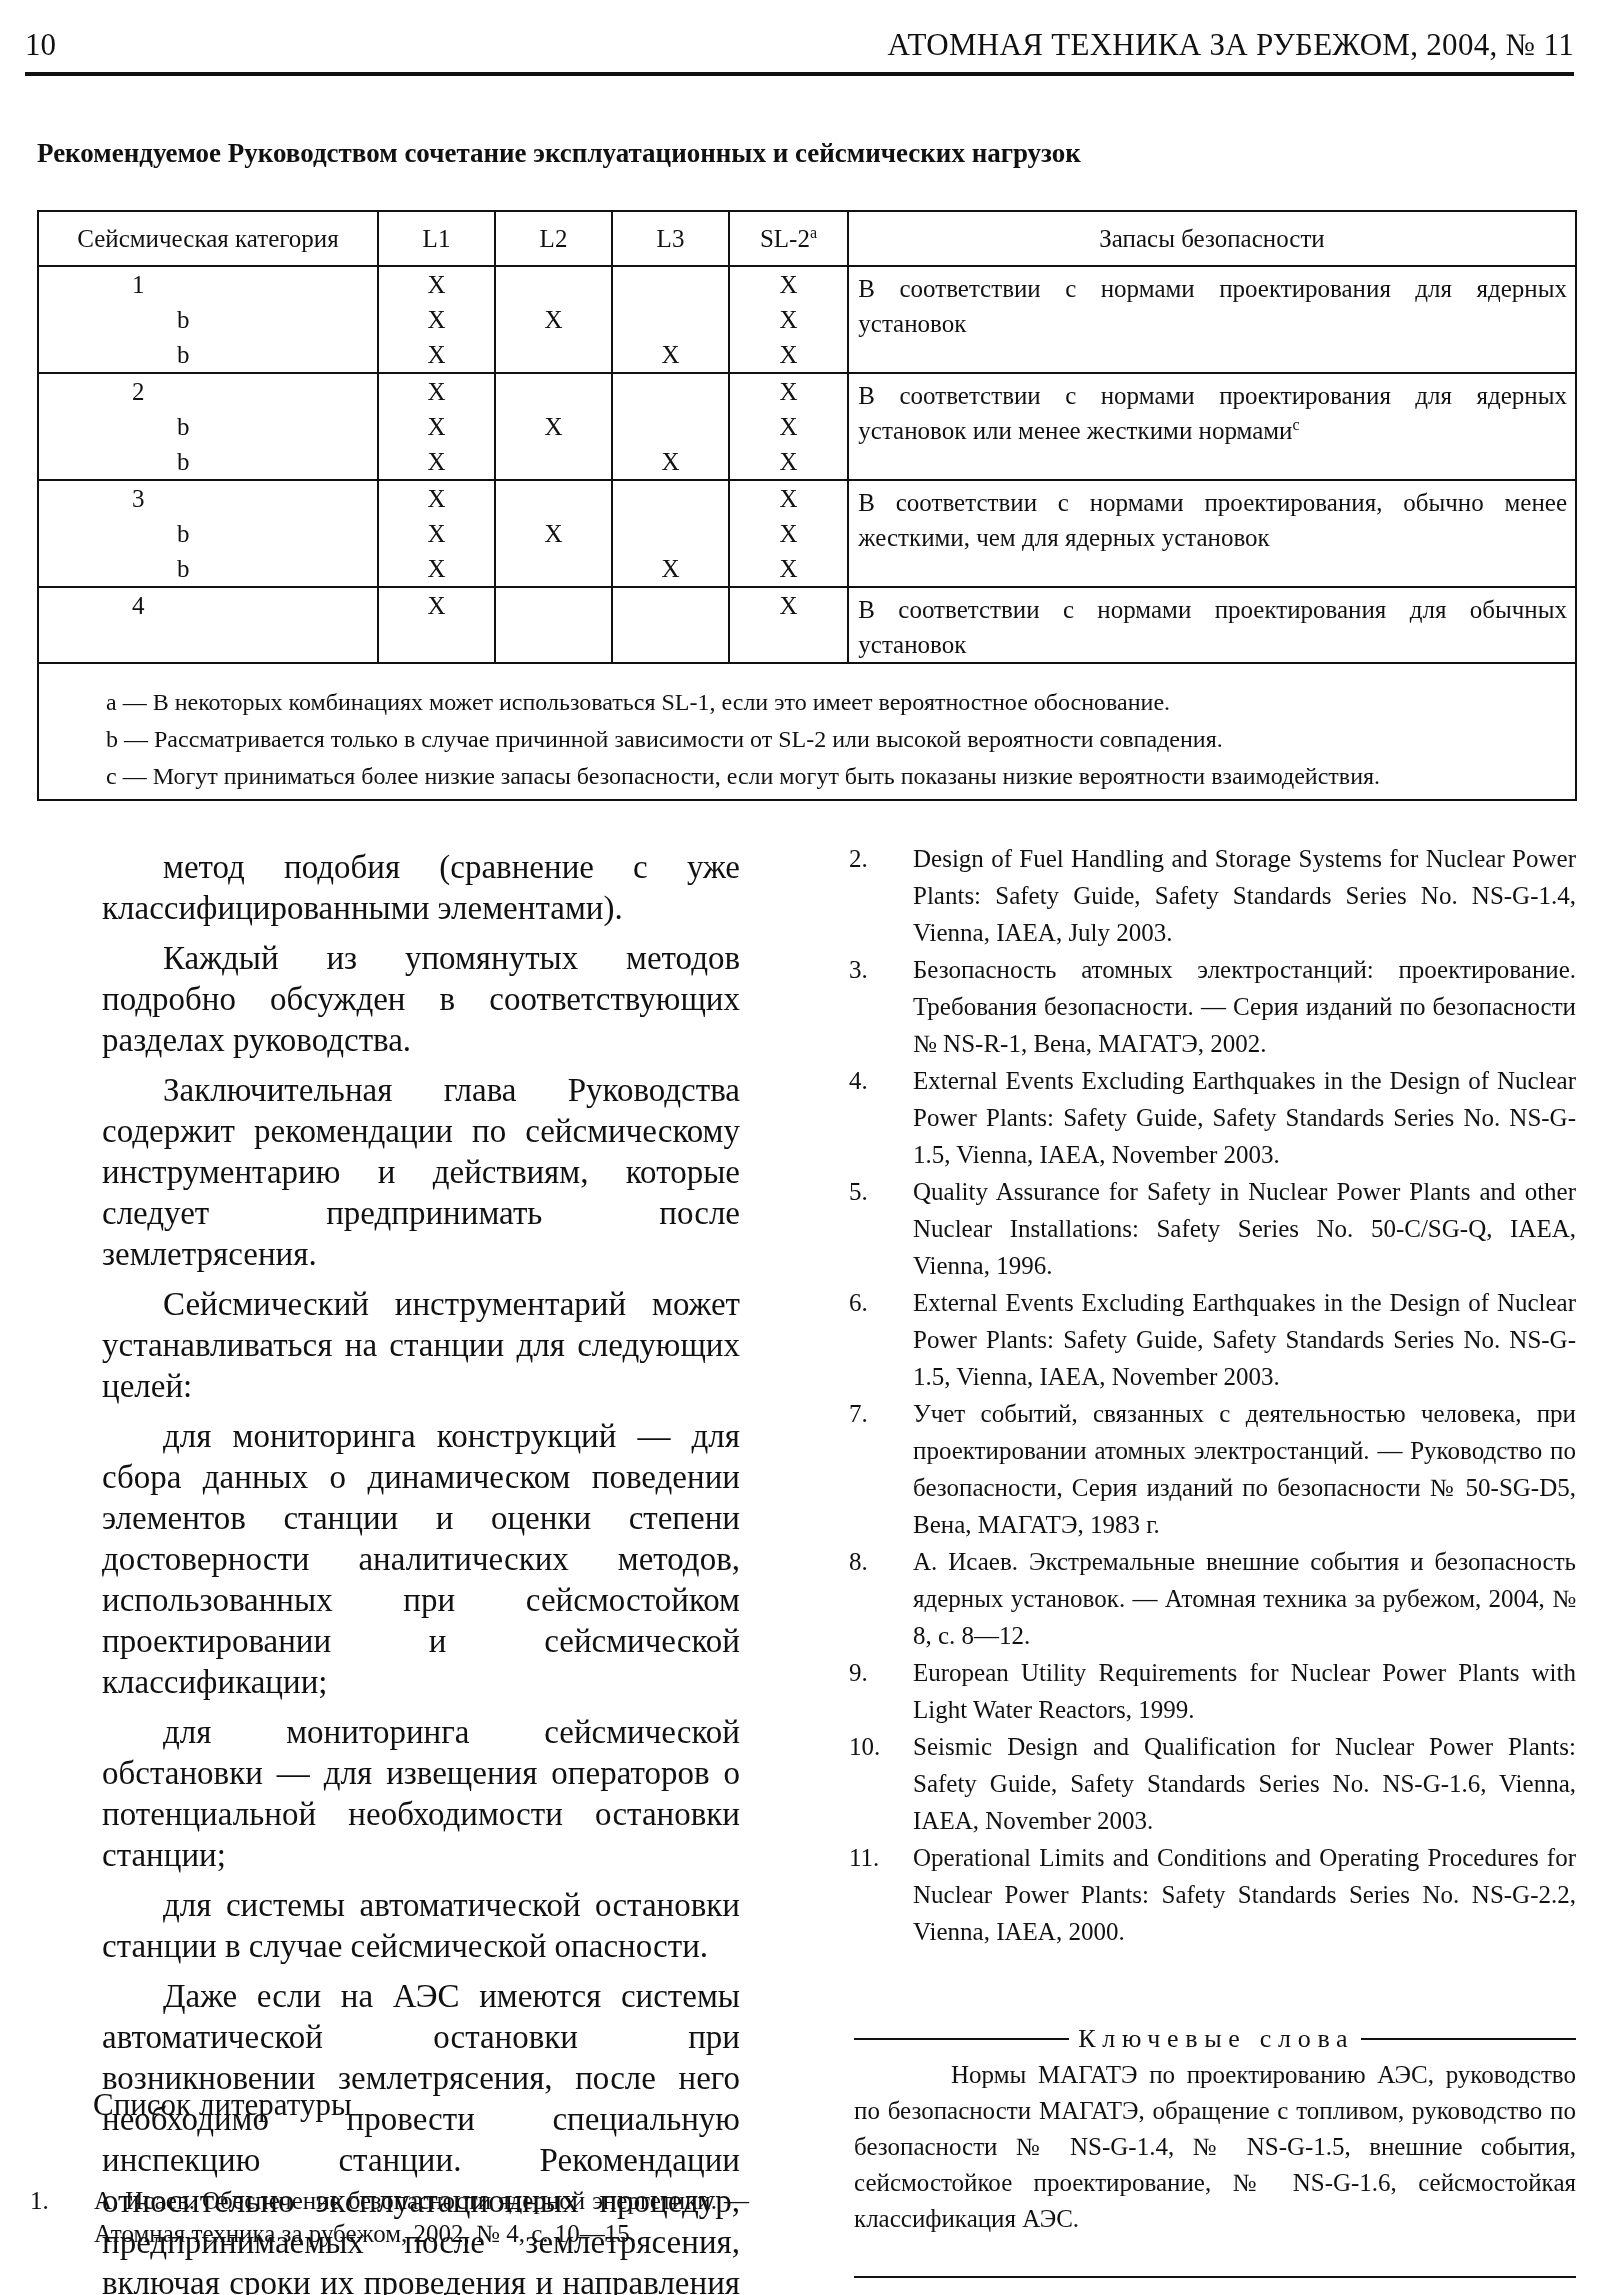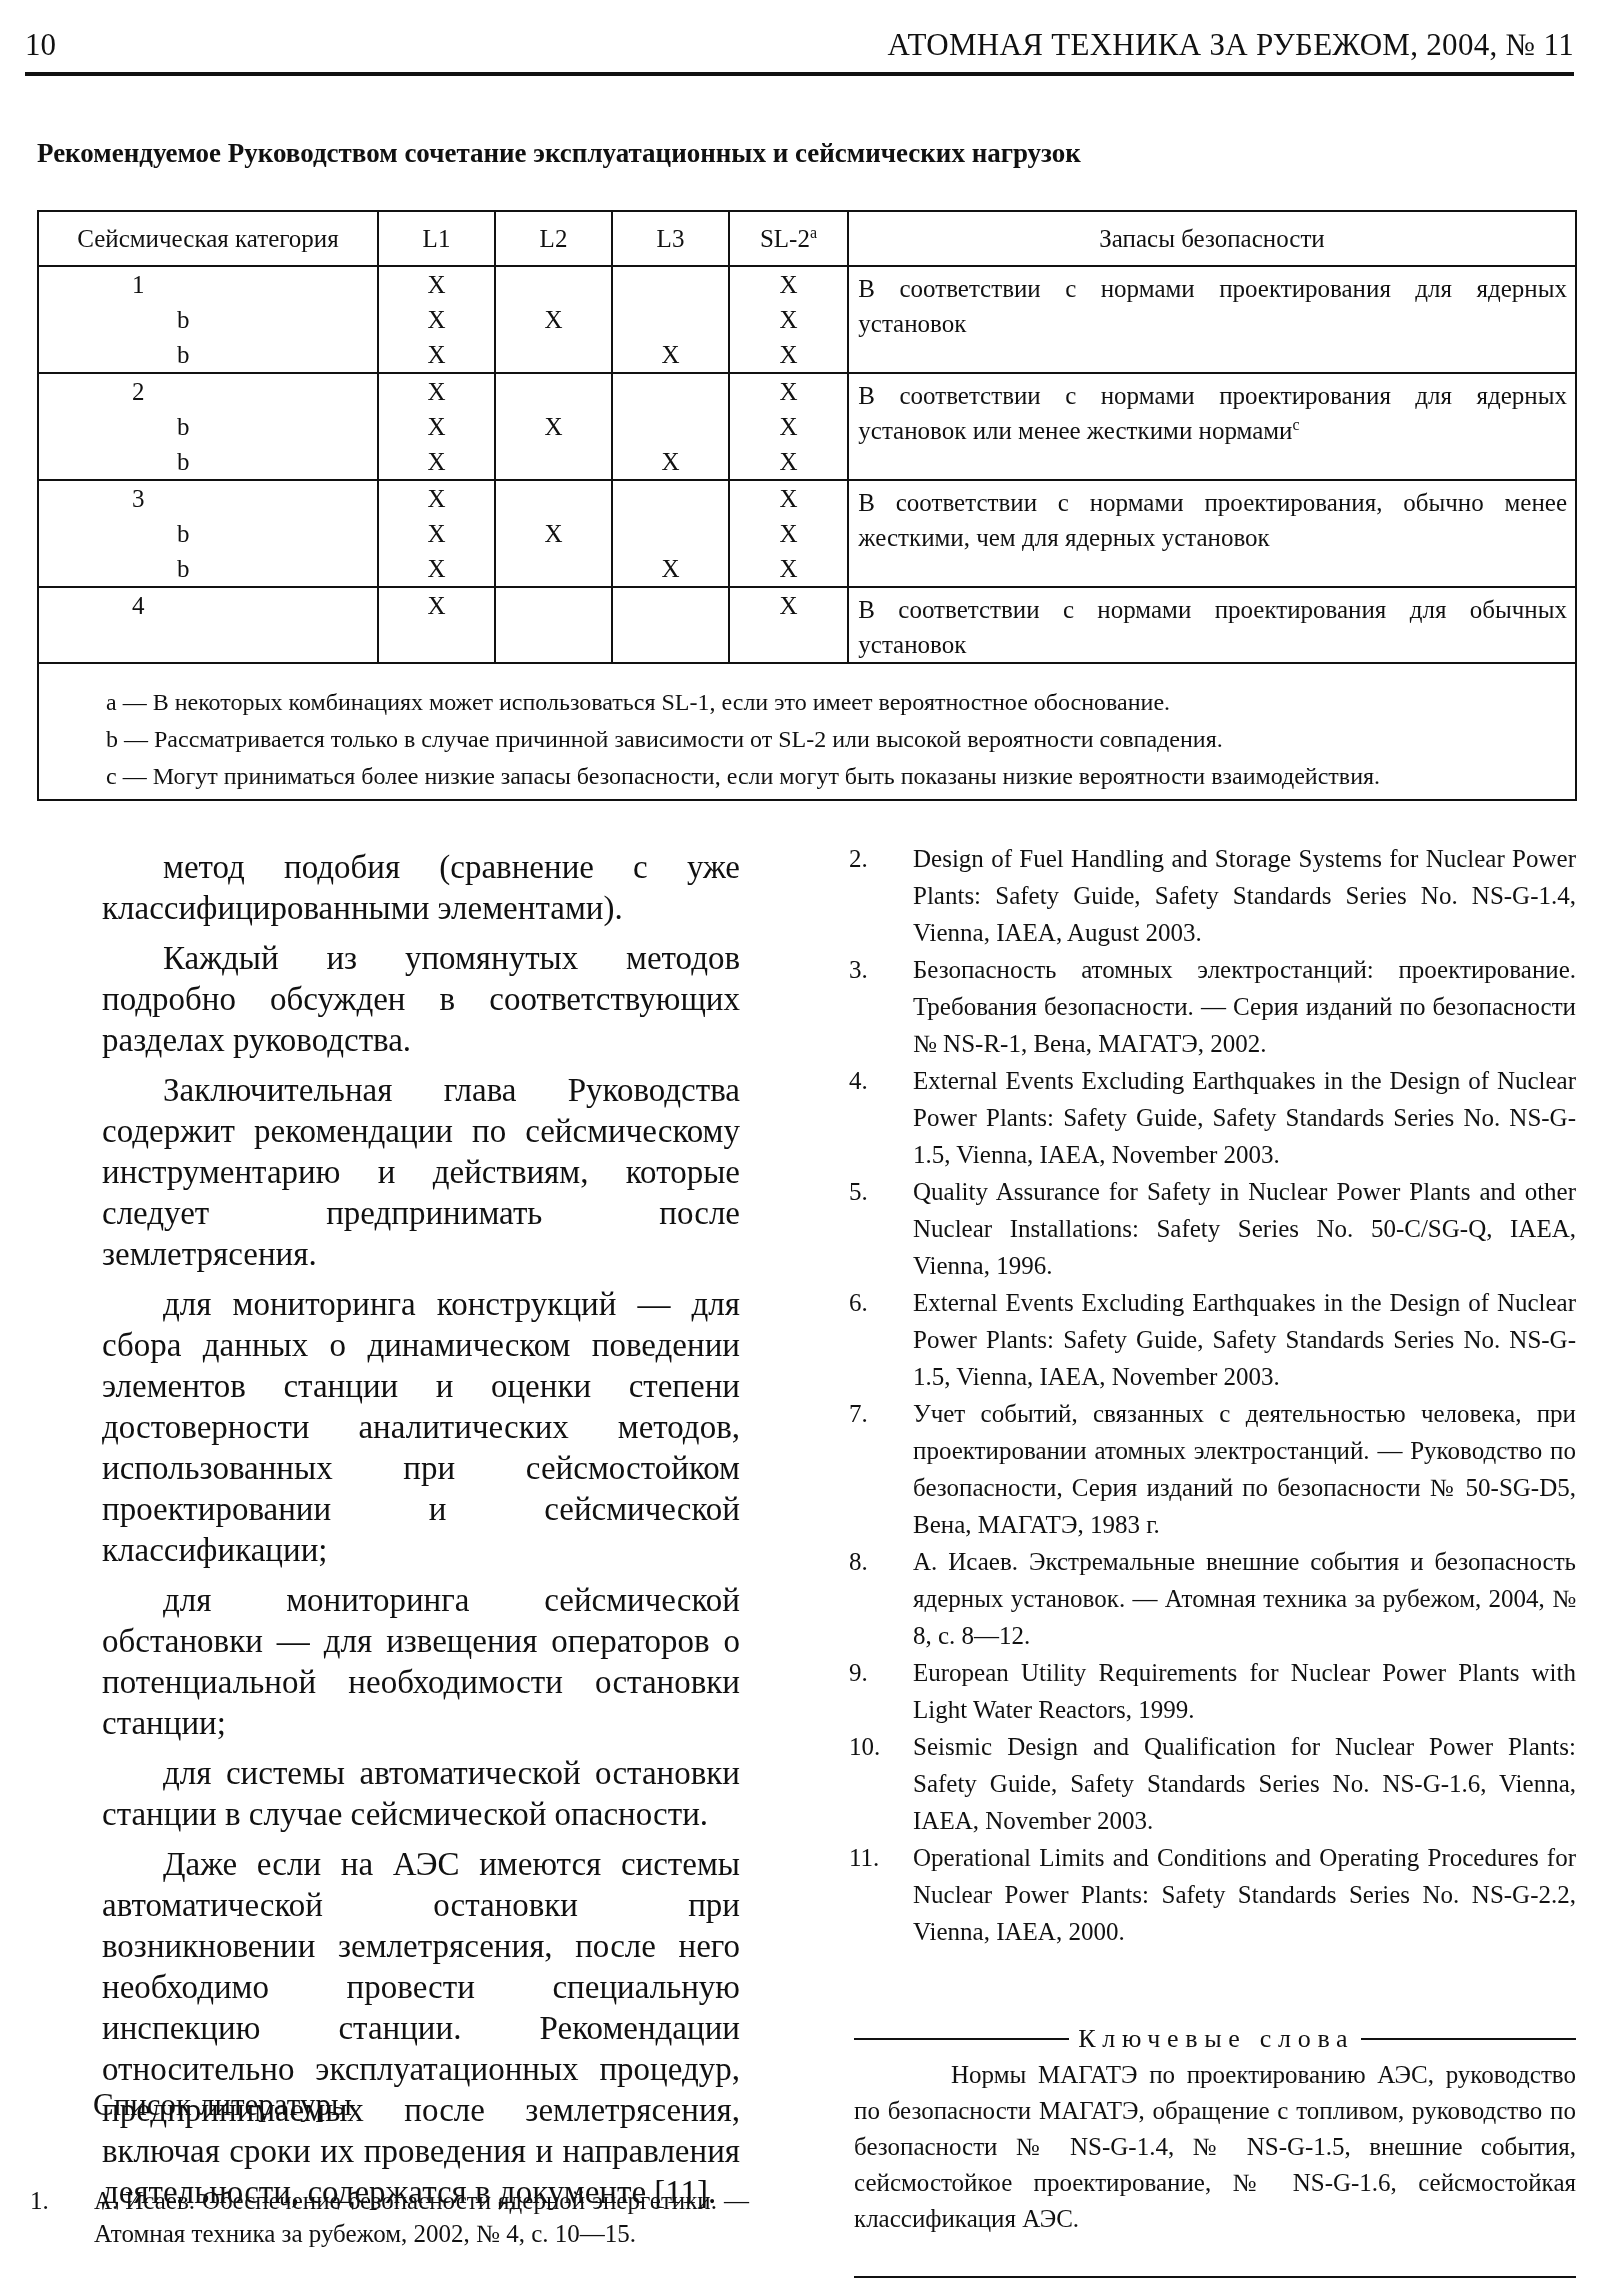--- a/index.html
+++ b/index.html
@@ -183,37 +183,38 @@
         <div class="fn hang">c — Могут приниматься более низкие запасы безопасности, если могут быть показаны низкие вероятности взаимодействия.</div>
       </td>
     </tr>
   </tfoot>
 </table>
 
 <div id="left-col" class="abs">
   <p>метод подобия (сравнение с уже классифицированными элементами).</p>
   <p>Каждый из упомянутых методов подробно обсужден в соответствующих разделах руководства.</p>
   <p>Заключительная глава Руководства содержит рекомендации по сейсмическому инструментарию и действиям, которые следует предпринимать после землетрясения.</p>
+  <p>Сейсмический инструментарий может устанавливаться на станции для следующих целей:</p>
   <p>для мониторинга конструкций — для сбора данных о динамическом поведении элементов станции и оценки степени достоверности аналитических методов, использованных при сейсмостойком проектировании и сейсмической классификации;</p>
   <p>для мониторинга сейсмической обстановки — для извещения операторов о потенциальной необходимости остановки станции;</p>
   <p>для системы автоматической остановки станции в случае сейсмической опасности.</p>
   <p>Даже если на АЭС имеются системы автоматической остановки при возникновении землетрясения, после него необходимо провести специальную инспекцию станции. Рекомендации относительно эксплуатационных процедур, предпринимаемых после землетрясения, включая сроки их проведения и направления деятельности, содержатся в документе [11].</p>
 </div>
 
 <div id="refs-heading" class="abs">Список литературы</div>
 
 <div id="ref1" class="abs ref">
   <span class="ref-num">1.</span>
   <span class="ref-text">А. Исаев. Обеспечение безопасности ядерной энергетики. — Атомная техника за рубежом, 2002, № 4, с. 10—15.</span>
 </div>
 
 <div id="refs-right" class="abs">
     <div class="ref">
       <span class="ref-num">2.</span>
-      <span class="ref-text">Design of Fuel Handling and Storage Systems for Nuclear Power Plants: Safety Guide, Safety Standards Series No. NS-G-1.4, Vienna, IAEA, August 2003.</span>
+      <span class="ref-text">Design of Fuel Handling and Storage Systems for Nuclear Power Plants: Safety Guide, Safety Standards Series No. NS-G-1.4, Vienna, IAEA, July 2003.</span>
     </div>
     <div class="ref">
       <span class="ref-num">3.</span>
       <span class="ref-text">Безопасность атомных электростанций: проектирование. Требования безопасности. — Серия изданий по безопасности № NS-R-1, Вена, МАГАТЭ, 2002.</span>
     </div>
     <div class="ref">
       <span class="ref-num">4.</span>
       <span class="ref-text">External Events Excluding Earthquakes in the Design of Nuclear Power Plants: Safety Guide, Safety Standards Series No. NS-G-1.5, Vienna, IAEA, November 2003.</span>
     </div>
     <div class="ref">

